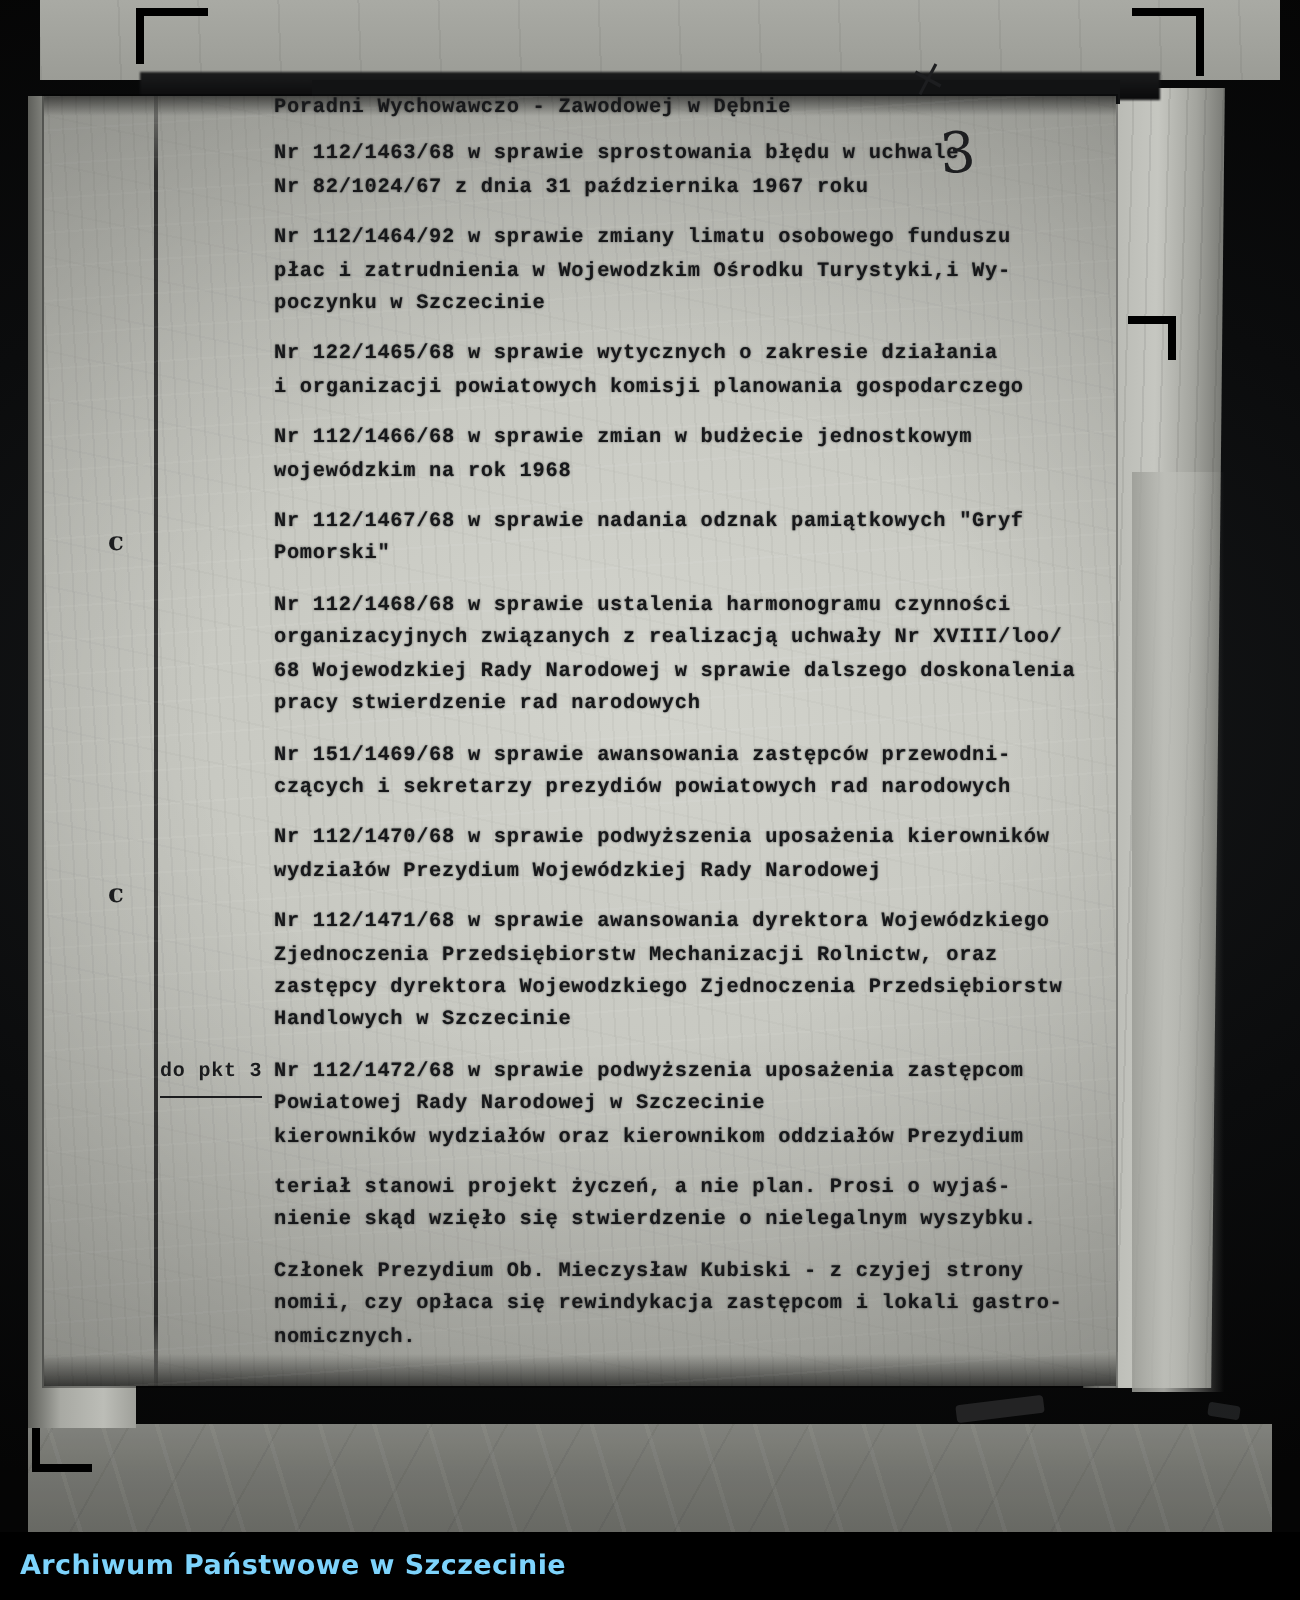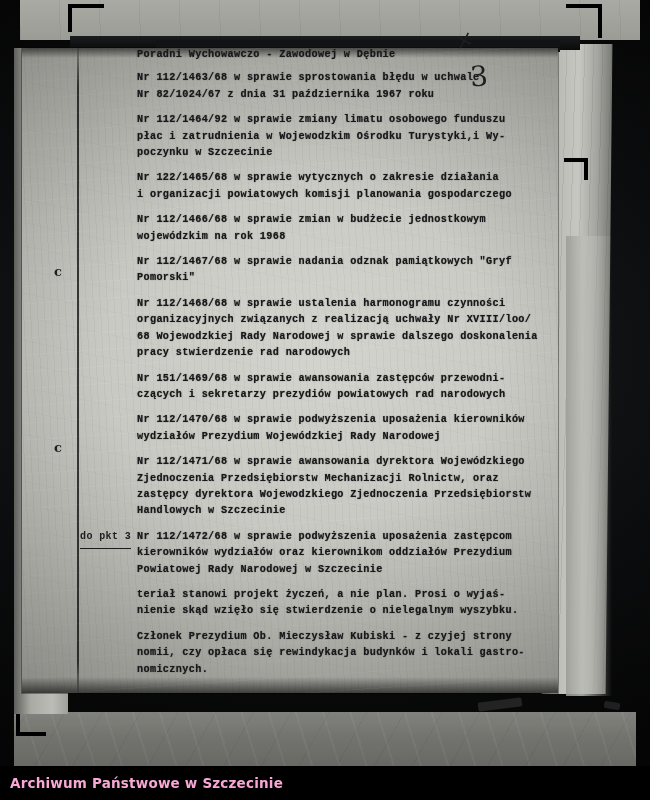--- a/index.html
+++ b/index.html
@@ -165,21 +165,21 @@
   .nick-a{left:478px;top:700px;width:44px;height:9px;transform:rotate(-7deg);border-radius:2px;opacity:.8;}
   .nick-b{left:604px;top:702px;width:16px;height:7px;transform:rotate(9deg);border-radius:2px;opacity:.7;}
 
   
   .watermark{
     position:absolute;left:0;bottom:0;width:650px;height:34px;
     background:#000;
     display:flex;align-items:center;
   }
   .watermark span{
-    color:#f9a8d4;font-family:"DejaVu Sans","Liberation Sans",sans-serif;
+    color:#7dd3fc;font-family:"DejaVu Sans","Liberation Sans",sans-serif;
     font-weight:700;font-size:13.5px;letter-spacing:.2px;
     padding-left:10px;
   }
 </style>
 </head>
 <body>
 
 <div id="scan">
 
   <div class="bed"></div>
@@ -261,30 +261,30 @@
         <span class="ln">wydziałów Prezydium Wojewódzkiej Rady Narodowej</span>
       </div>
       <div class="para">
         <span class="ln">Nr 112/1471/68 w sprawie awansowania dyrektora Wojewódzkiego</span>
         <span class="ln">Zjednoczenia Przedsiębiorstw Mechanizacji Rolnictw, oraz</span>
         <span class="ln">zastępcy dyrektora Wojewodzkiego Zjednoczenia Przedsiębiorstw</span>
         <span class="ln">Handlowych w Szczecinie</span>
       </div>
       <div class="para">
         <span class="ln">Nr 112/1472/68 w sprawie podwyższenia uposażenia zastępcom</span>
+        <span class="ln">Powiatowej Rady Narodowej w Szczecinie</span>
         <span class="ln">kierowników wydziałów oraz kierownikom oddziałów Prezydium</span>
-        <span class="ln">Powiatowej Rady Narodowej w Szczecinie</span>
       </div>
       <div class="para">
         <span class="ln">teriał stanowi projekt życzeń, a nie plan. Prosi o wyjaś-</span>
         <span class="ln">nienie skąd wzięło się stwierdzenie o nielegalnym wyszybku.</span>
       </div>
       <div class="para">
         <span class="ln">Członek Prezydium Ob. Mieczysław Kubiski - z czyjej strony</span>
-        <span class="ln">nomii, czy opłaca się rewindykacja budynków i lokali gastro-</span>
+        <span class="ln">nomii, czy opłaca się rewindykacja zastępcom i lokali gastro-</span>
         <span class="ln">nomicznych.</span>
       </div>
     </div>
 
   <div class="hand hand-tick">×</div>
   <div class="hand hand-3">3</div>
   <div class="hand hand-c1">c</div>
   <div class="hand hand-c2">c</div>
   <div class="do-pkt">do pkt 3</div>
 

